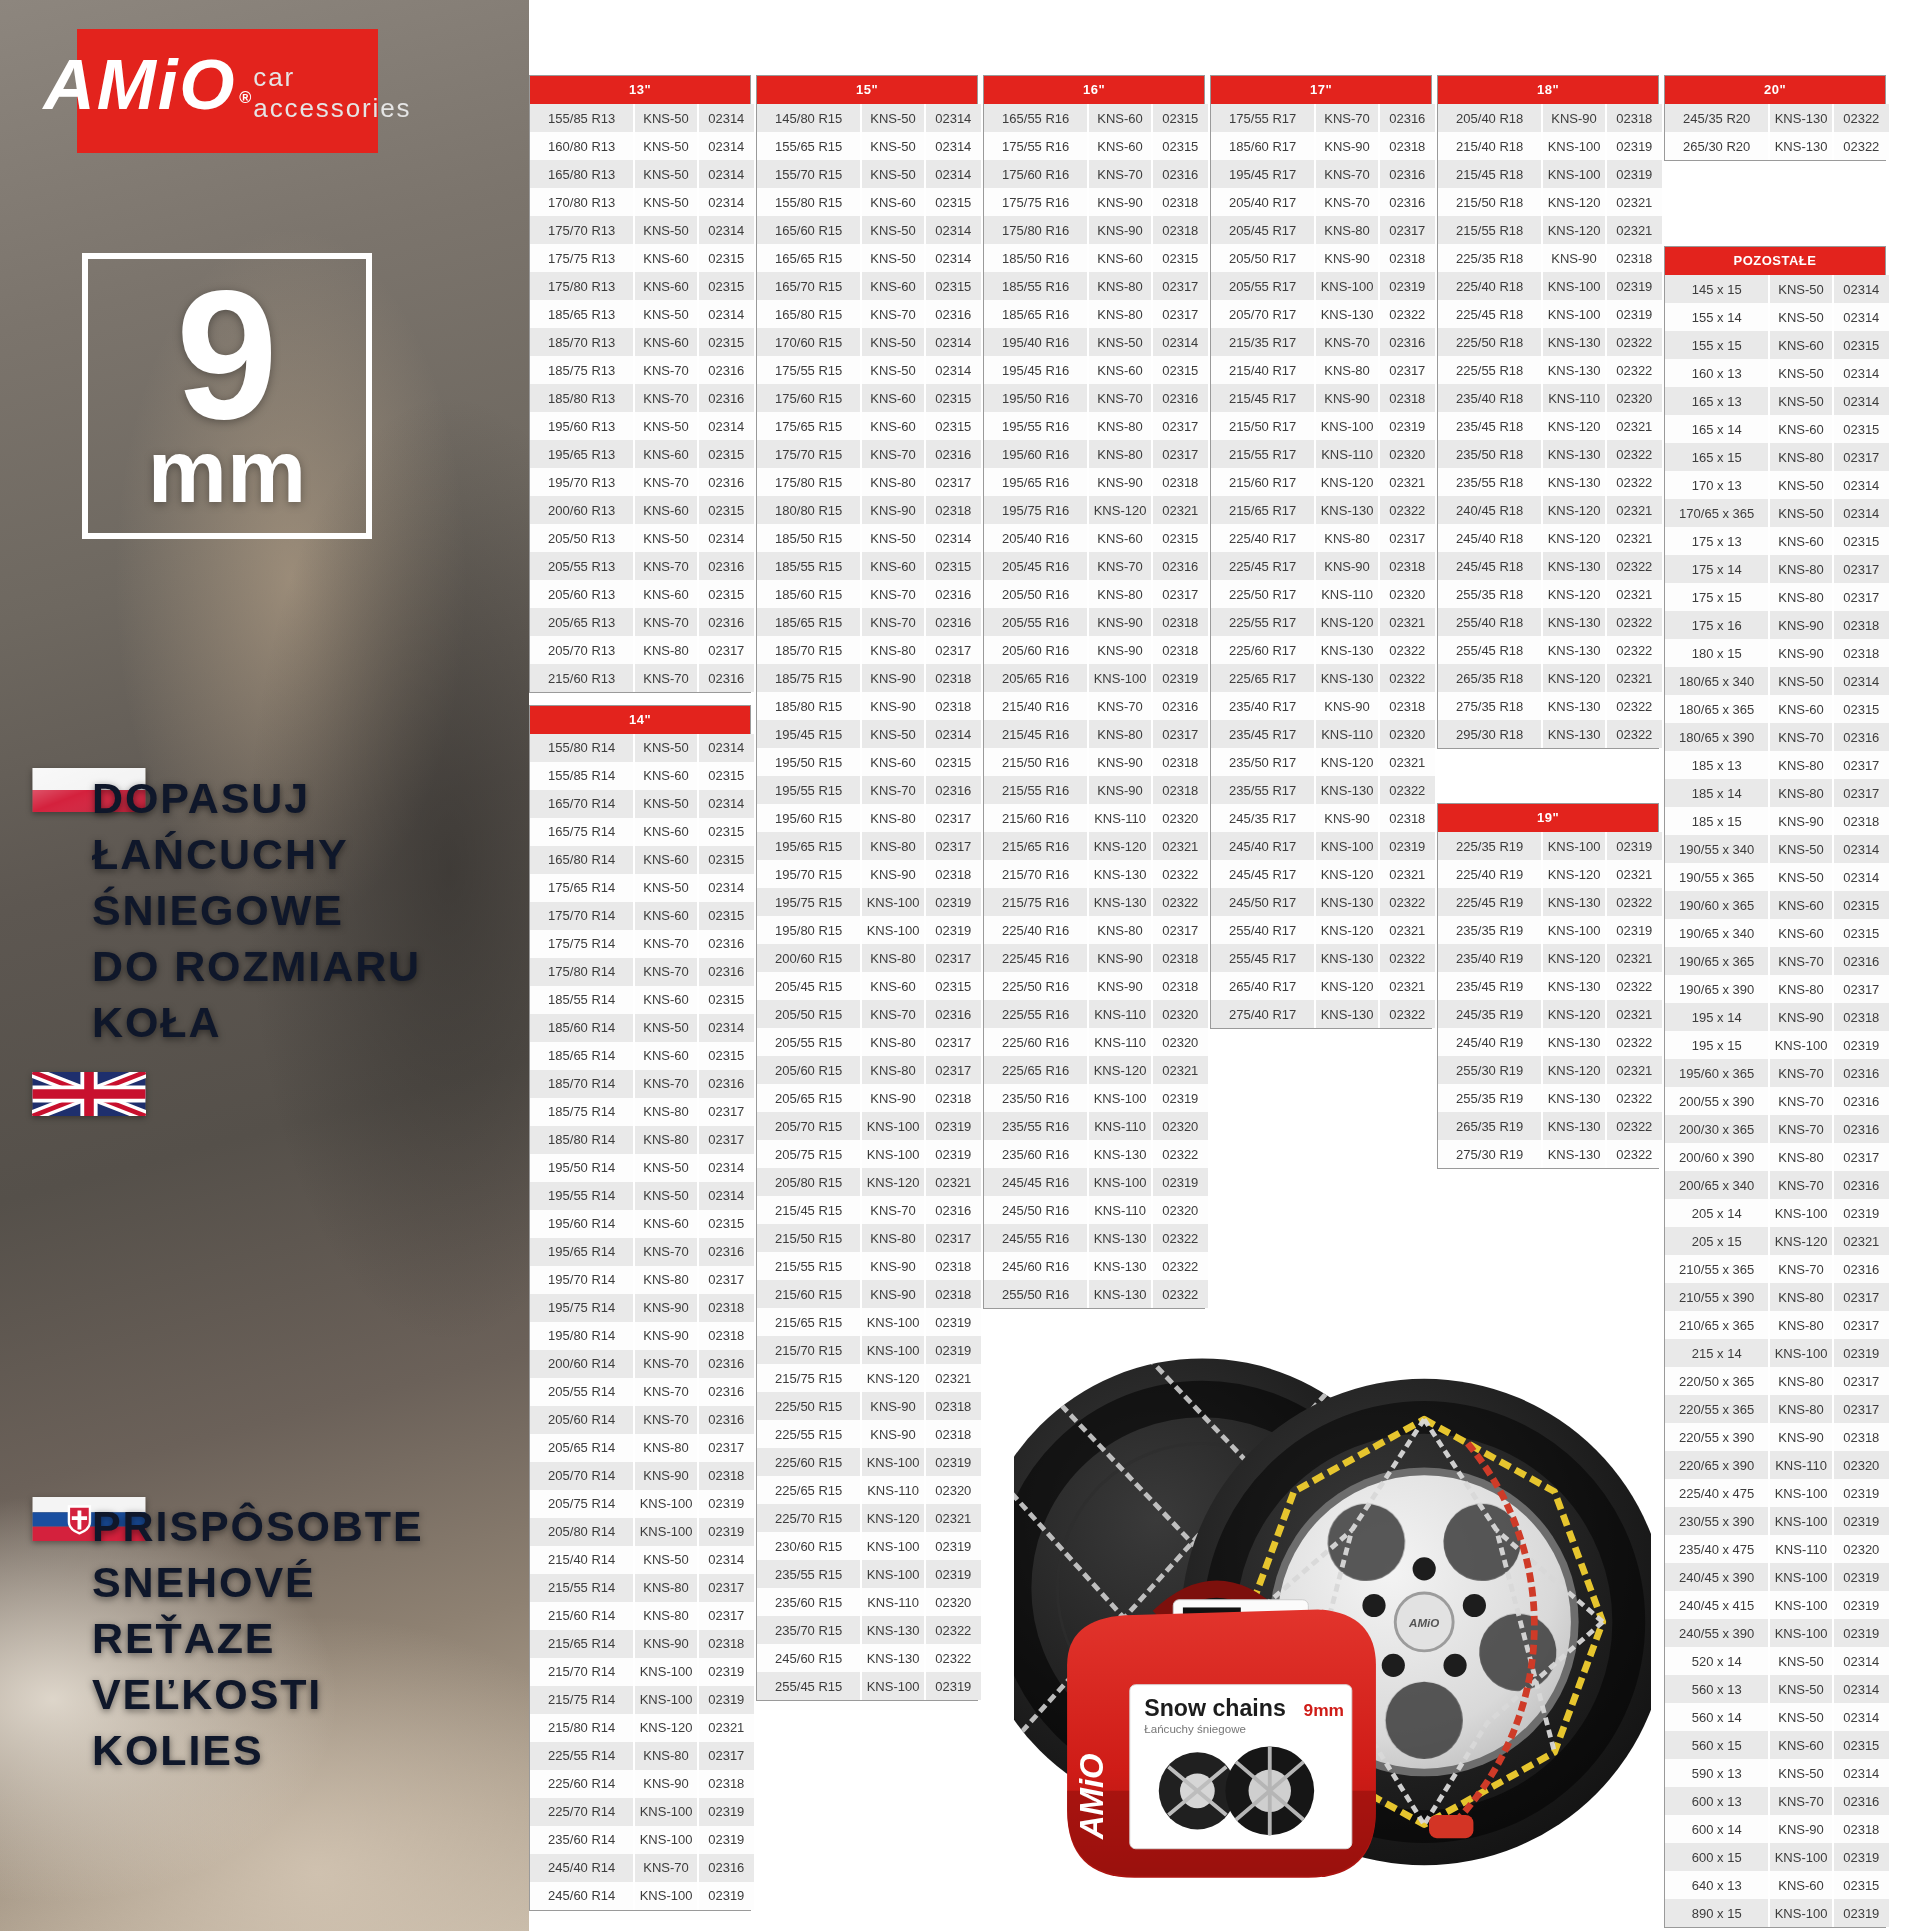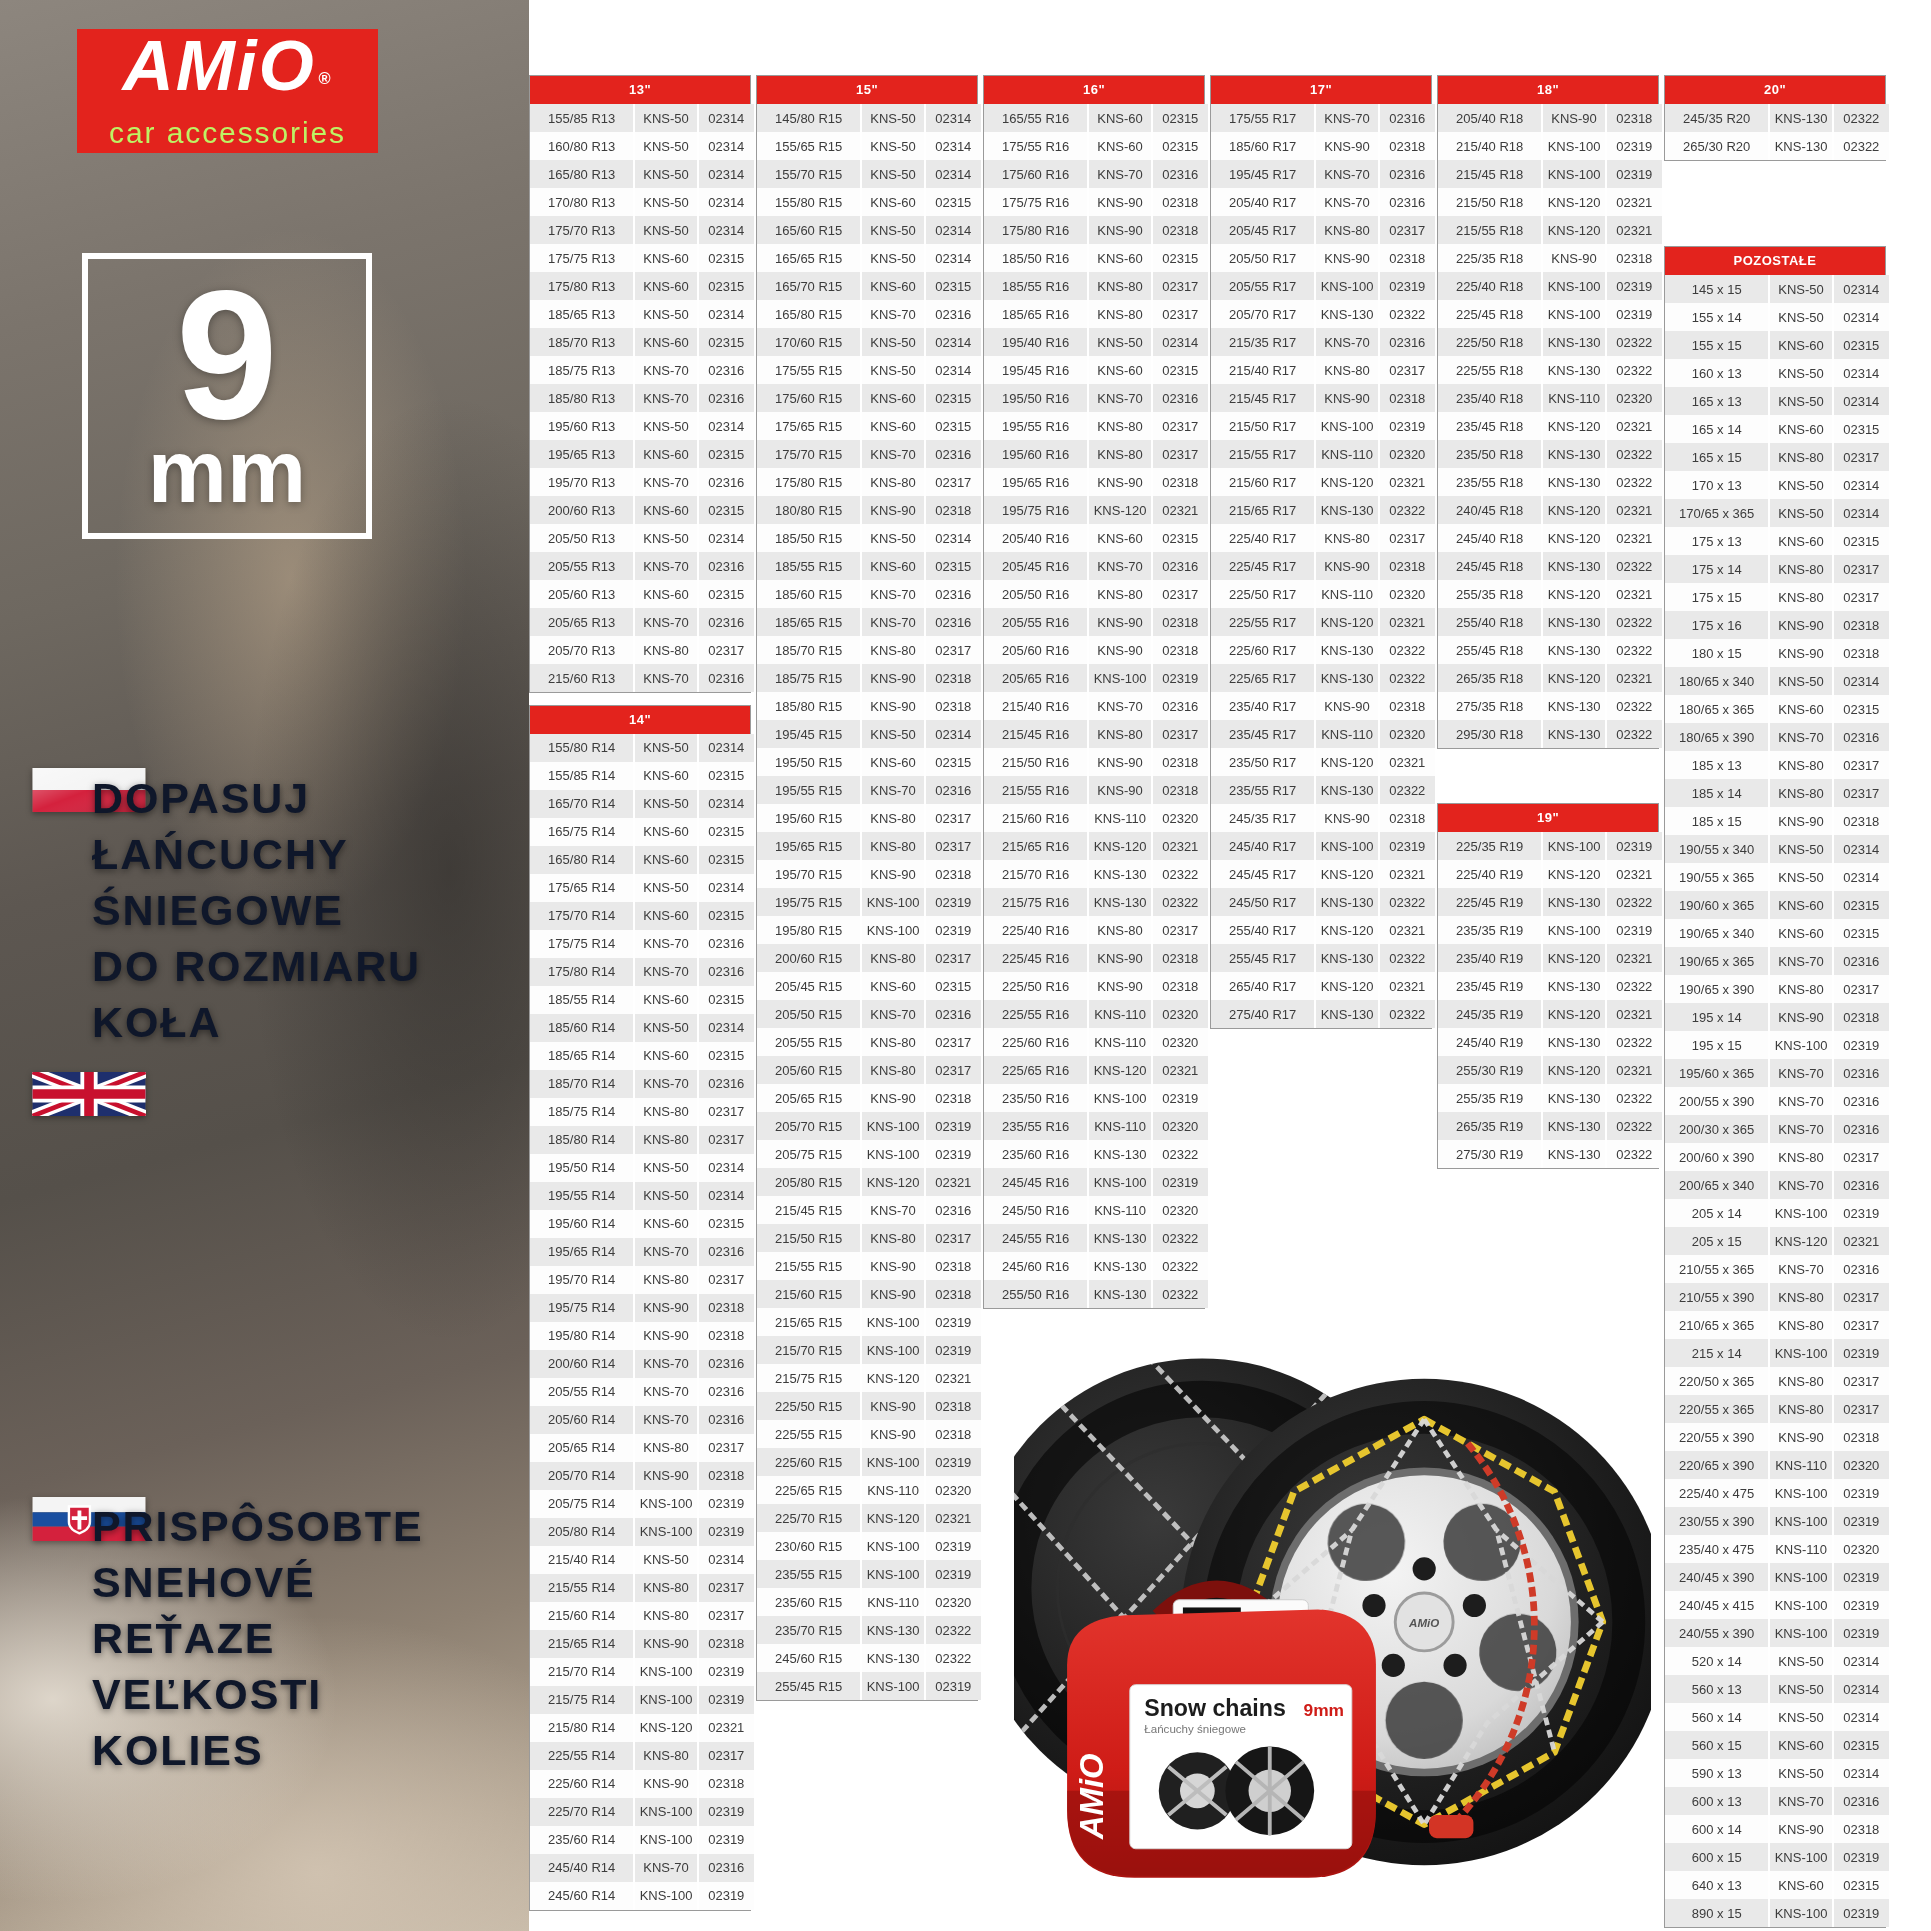--- a/index.html
+++ b/index.html
@@ -11,24 +11,24 @@
     background:
       radial-gradient(ellipse 406px 290px at 10% 88%, rgba(236,229,218,.85) 0%, rgba(236,229,218,0) 70%),
       radial-gradient(ellipse 483px 367px at 60% 97%, rgba(214,200,182,.8) 0%, rgba(214,200,182,0) 70%),
       radial-gradient(ellipse 290px 676px at 85% 45%, rgba(40,38,36,.55) 0%, rgba(40,38,36,0) 70%),
       radial-gradient(ellipse 251px 502px at 55% 30%, rgba(201,177,147,.5) 0%, rgba(201,177,147,0) 70%),
       linear-gradient(165deg,#8d867e 0%,#7b746c 16%,#6e6860 30%,#5d5751 44%,#55504a 58%,#6b6159 72%,#8e8172 84%,#b2a492 94%,#c5b8a6 100%);
   }
 
   
   .logo{position:absolute;left:77px;top:29px;width:301px;height:124px;background:#e3231d;
-    display:flex;flex-direction:column;align-items:center;justify-content:center;}
+    display:flex;flex-direction:row;align-items:center;justify-content:center;}
   .logo-word{color:#fff;font-weight:bold;font-style:italic;font-size:71px;line-height:68px;letter-spacing:1.9px;}
   .logo-word .reg{font-size:16.4px;font-style:normal;vertical-align:5.8px;margin-left:2.9px;}
-  .logo-tag{color:#bef264;font-size:30px;letter-spacing:1.9px;margin-top:4px;}
+  .logo-tag{color:#e5e5e5;font-size:26px;letter-spacing:1.9px;margin-top:4px;}
 
   
   .badge9{position:absolute;left:82px;top:253px;width:278px;height:274px;border:6.8px solid #fff;
     display:flex;flex-direction:column;align-items:center;justify-content:center;color:#fff;
     text-shadow:0 1.9px 9.7px rgba(0,0,0,.35);}
   .badge-num{font-size:183px;font-weight:bold;line-height:145px;}
   .badge-unit{font-size:89px;font-weight:bold;line-height:77px;margin-top:5.8px;}
 
   
   .flag{position:absolute;width:114px;height:44px;z-index:1;box-shadow:0 1.9px 5.8px rgba(0,0,0,.35);}

